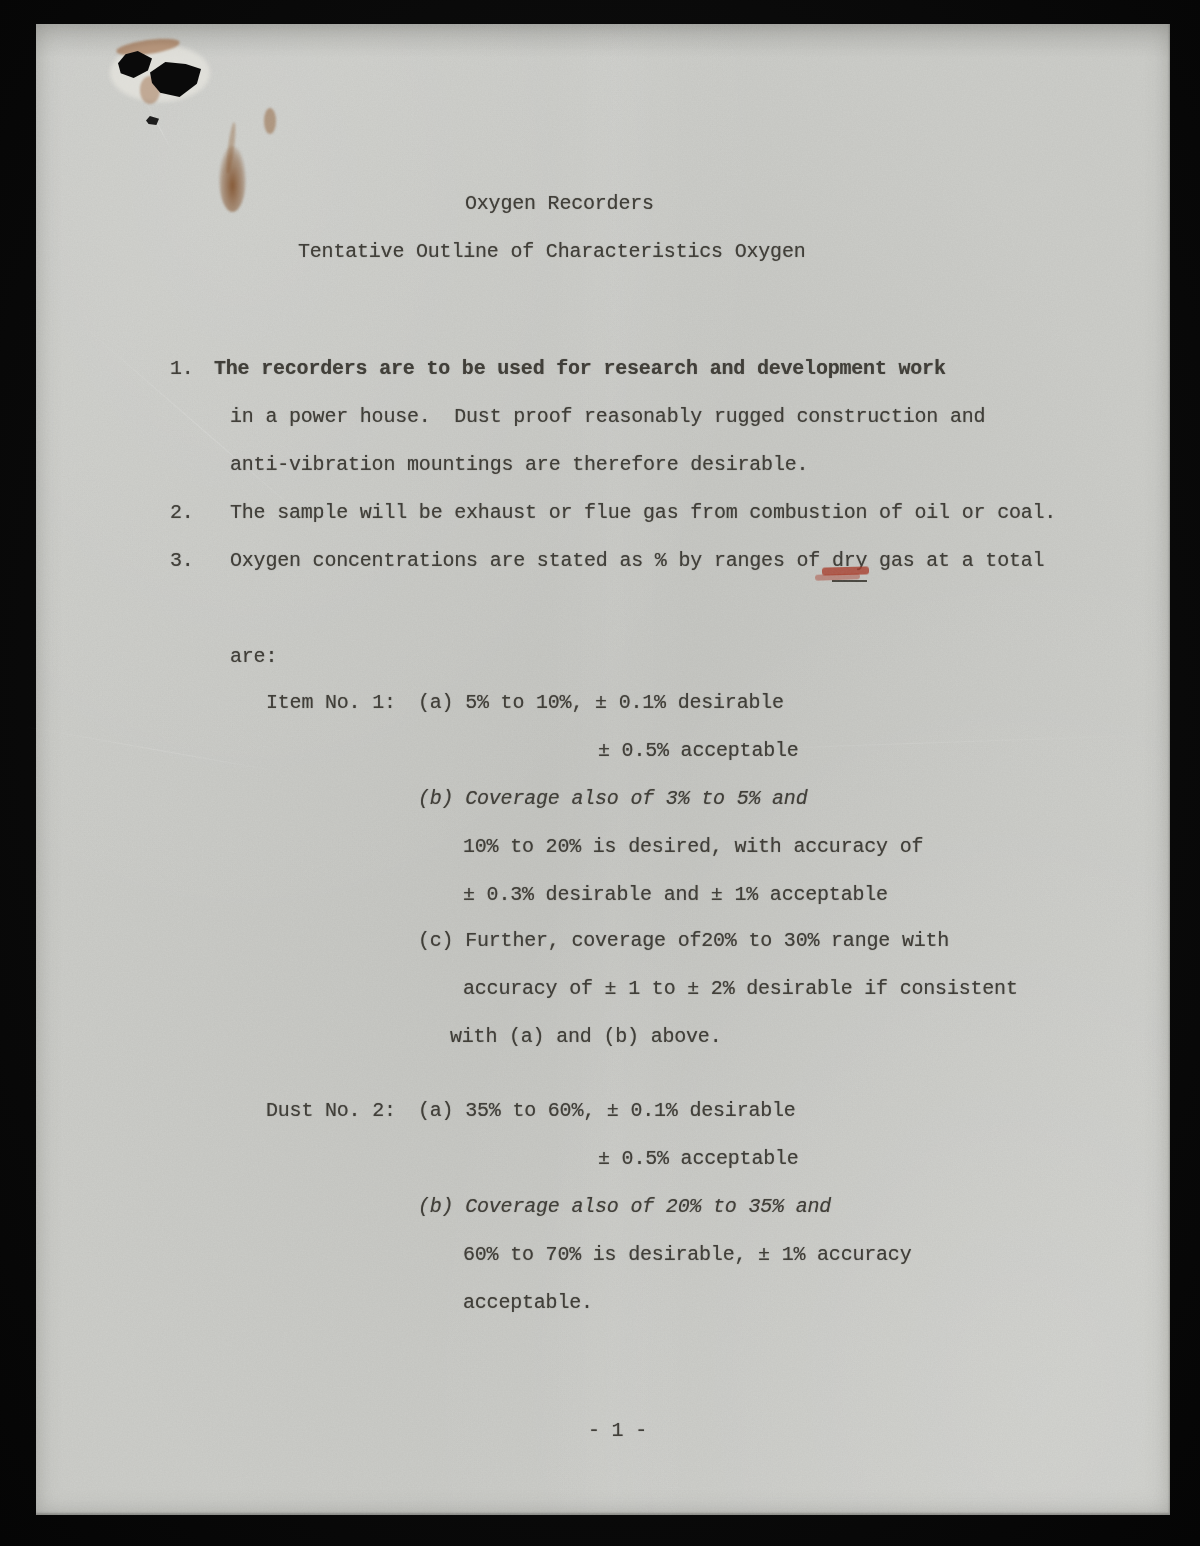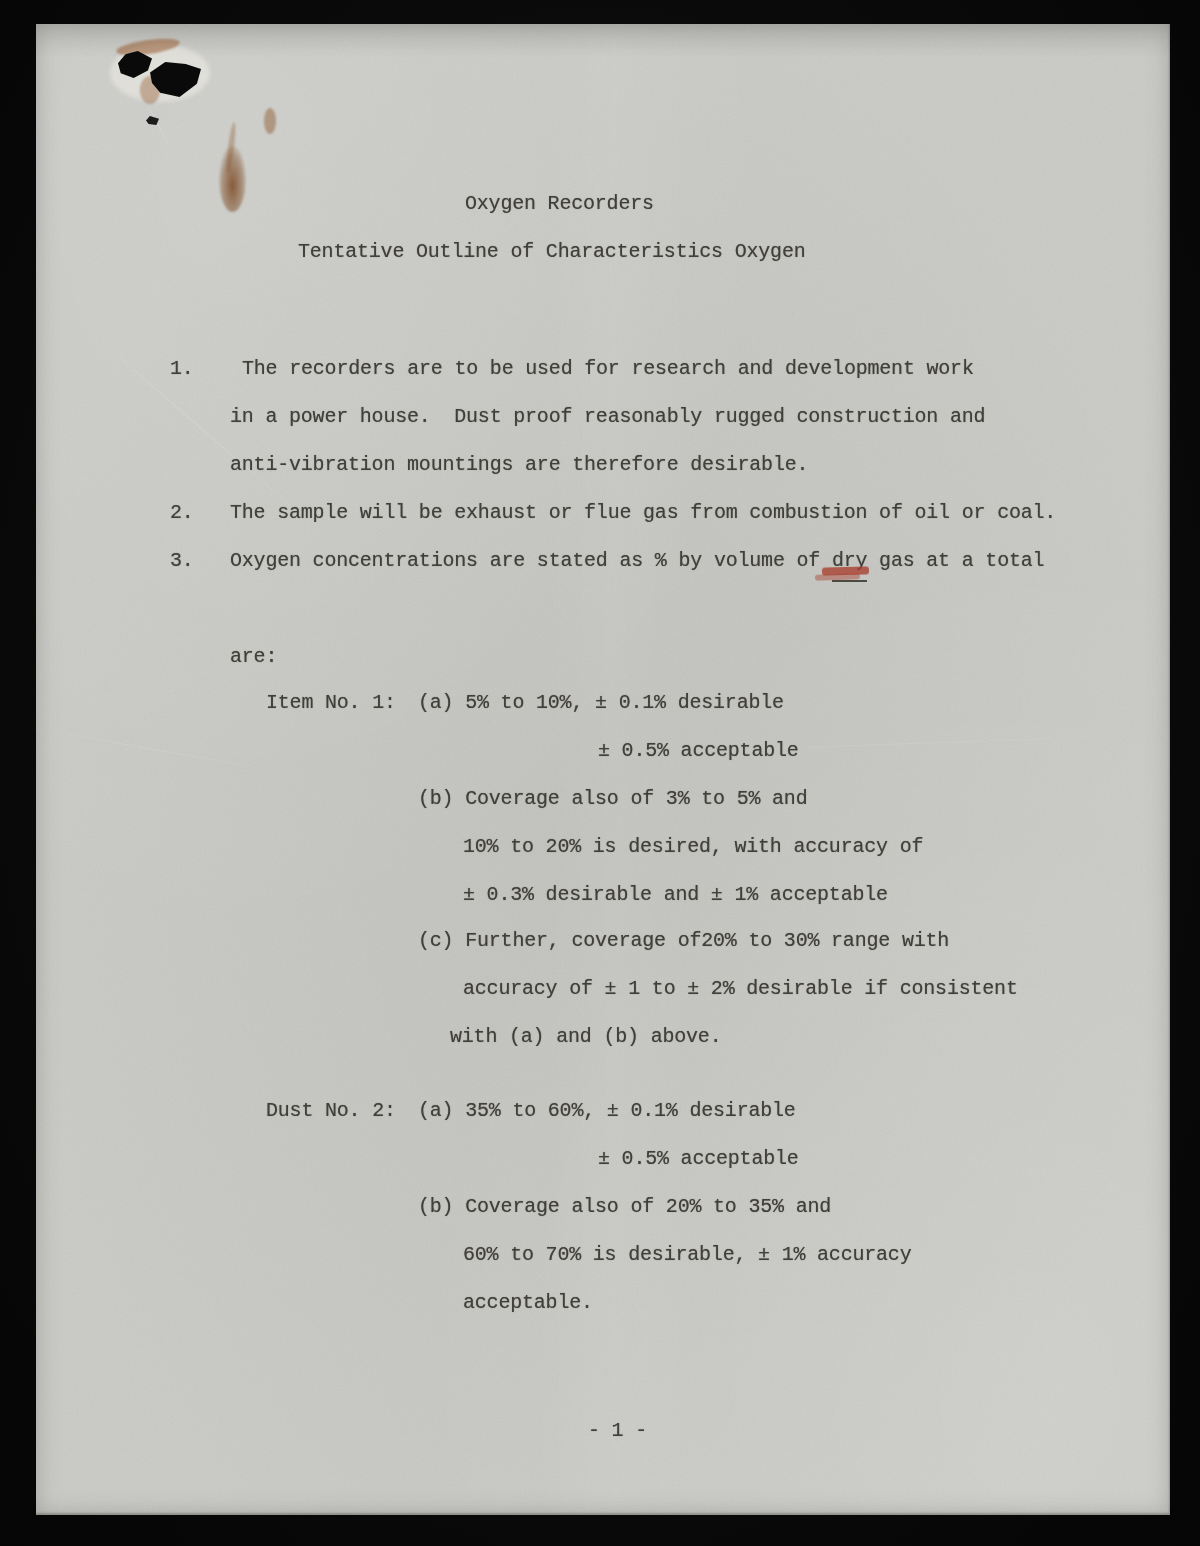--- a/index.html
+++ b/index.html
@@ -69,48 +69,48 @@
     <div class="crease" style="left:108px; top:74px; width:58px; transform:rotate(62deg); transform-origin:left center; opacity:.7;"></div>
 
     <div class="rust" style="left:192px; top:98px; width:6px; height:52px; background:rgba(138,85,39,0.35); transform:rotate(7deg);"></div>
     <div class="rust" style="left:228px; top:84px; width:12px; height:26px; background:rgba(138,85,39,0.45);"></div>
     <div class="rust" style="left:183px; top:122px; width:27px; height:66px; background:radial-gradient(ellipse at 50% 60%, rgba(122,70,30,0.85) 0%, rgba(122,70,30,0.4) 55%, rgba(122,70,30,0) 78%);"></div>
 
     <div class="ln" style="left:429px; top:168px;">Oxygen Recorders</div>
     <div class="ln" style="left:262px; top:216px;">Tentative Outline of Characteristics Oxygen</div>
 
     <div class="ln" style="left:134px; top:333px;">1.</div>
-    <div class="ln" style="left:206px; top:333px;">The recorders are to be used for research and development work</div>
+    <div class="ln" style="left:178px; top:333px;font-weight:bold;">The recorders are to be used for research and development work</div>
     <div class="ln" style="left:194px; top:381px;">in a power house.  Dust proof reasonably rugged construction and</div>
     <div class="ln" style="left:194px; top:429px;">anti-vibration mountings are therefore desirable.</div>
 
     <div class="ln" style="left:134px; top:477px;">2.</div>
     <div class="ln" style="left:194px; top:477px;">The sample will be exhaust or flue gas from combustion of oil or coal.</div>
 
     <div class="ln" style="left:134px; top:525px;">3.</div>
-    <div class="ln" style="left:194px; top:525px;"><span>Oxygen concentrations are stated as % by volume of </span><span class="u-typed">dry</span><span> gas at a total</span></div>
+    <div class="ln" style="left:194px; top:525px;"><span>Oxygen concentrations are stated as % by ranges of </span><span class="u-typed">dry</span><span> gas at a total</span></div>
     <div class="ln" style="left:194px; top:621px;">are:</div>
 
     <div class="redmark" style="left:786px; top:543px; width:47px; height:8px; background:rgba(168,58,40,0.8); transform:rotate(-1.5deg);"></div>
     <div class="redmark" style="left:779px; top:550px; width:45px; height:6px; background:rgba(168,58,40,0.45); transform:rotate(-2deg);"></div>
 
     <div class="ln" style="left:230px; top:667px;">Item No. 1:</div>
     <div class="ln" style="left:382px; top:667px;">(a) 5% to 10%, ± 0.1% desirable</div>
     <div class="ln" style="left:562px; top:715px;">± 0.5% acceptable</div>
-    <div class="ln" style="left:382px; top:763px;">(b) Coverage also of 3% to 5% and</div>
+    <div class="ln" style="left:382px; top:763px;font-style:italic;">(b) Coverage also of 3% to 5% and</div>
     <div class="ln" style="left:427px; top:811px;">10% to 20% is desired, with accuracy of</div>
     <div class="ln" style="left:427px; top:859px;">± 0.3% desirable and ± 1% acceptable</div>
     <div class="ln" style="left:382px; top:905px;">(c) Further, coverage of20% to 30% range with</div>
     <div class="ln" style="left:427px; top:953px;">accuracy of ± 1 to ± 2% desirable if consistent</div>
     <div class="ln" style="left:414px; top:1001px;">with (a) and (b) above.</div>
 
     <div class="ln" style="left:230px; top:1075px;">Dust No. 2:</div>
     <div class="ln" style="left:382px; top:1075px;">(a) 35% to 60%, ± 0.1% desirable</div>
     <div class="ln" style="left:562px; top:1123px;">± 0.5% acceptable</div>
-    <div class="ln" style="left:382px; top:1171px;">(b) Coverage also of 20% to 35% and</div>
+    <div class="ln" style="left:382px; top:1171px;font-style:italic;">(b) Coverage also of 20% to 35% and</div>
     <div class="ln" style="left:427px; top:1219px;">60% to 70% is desirable, ± 1% accuracy</div>
     <div class="ln" style="left:427px; top:1267px;">acceptable.</div>
 
     <div class="ln" style="left:552px; top:1395px;">- 1 -</div>
 
     <svg class="grain" width="100%" height="100%">
       <filter id="grainF" x="0" y="0" width="100%" height="100%">
         <feTurbulence type="fractalNoise" baseFrequency="0.8" numOctaves="2" seed="7" stitchTiles="stitch"></feTurbulence>
         <feColorMatrix type="matrix" values="0 0 0 0 0.22  0 0 0 0 0.215  0 0 0 0 0.20  0 0 0 0.55 0"></feColorMatrix>
       </filter>

